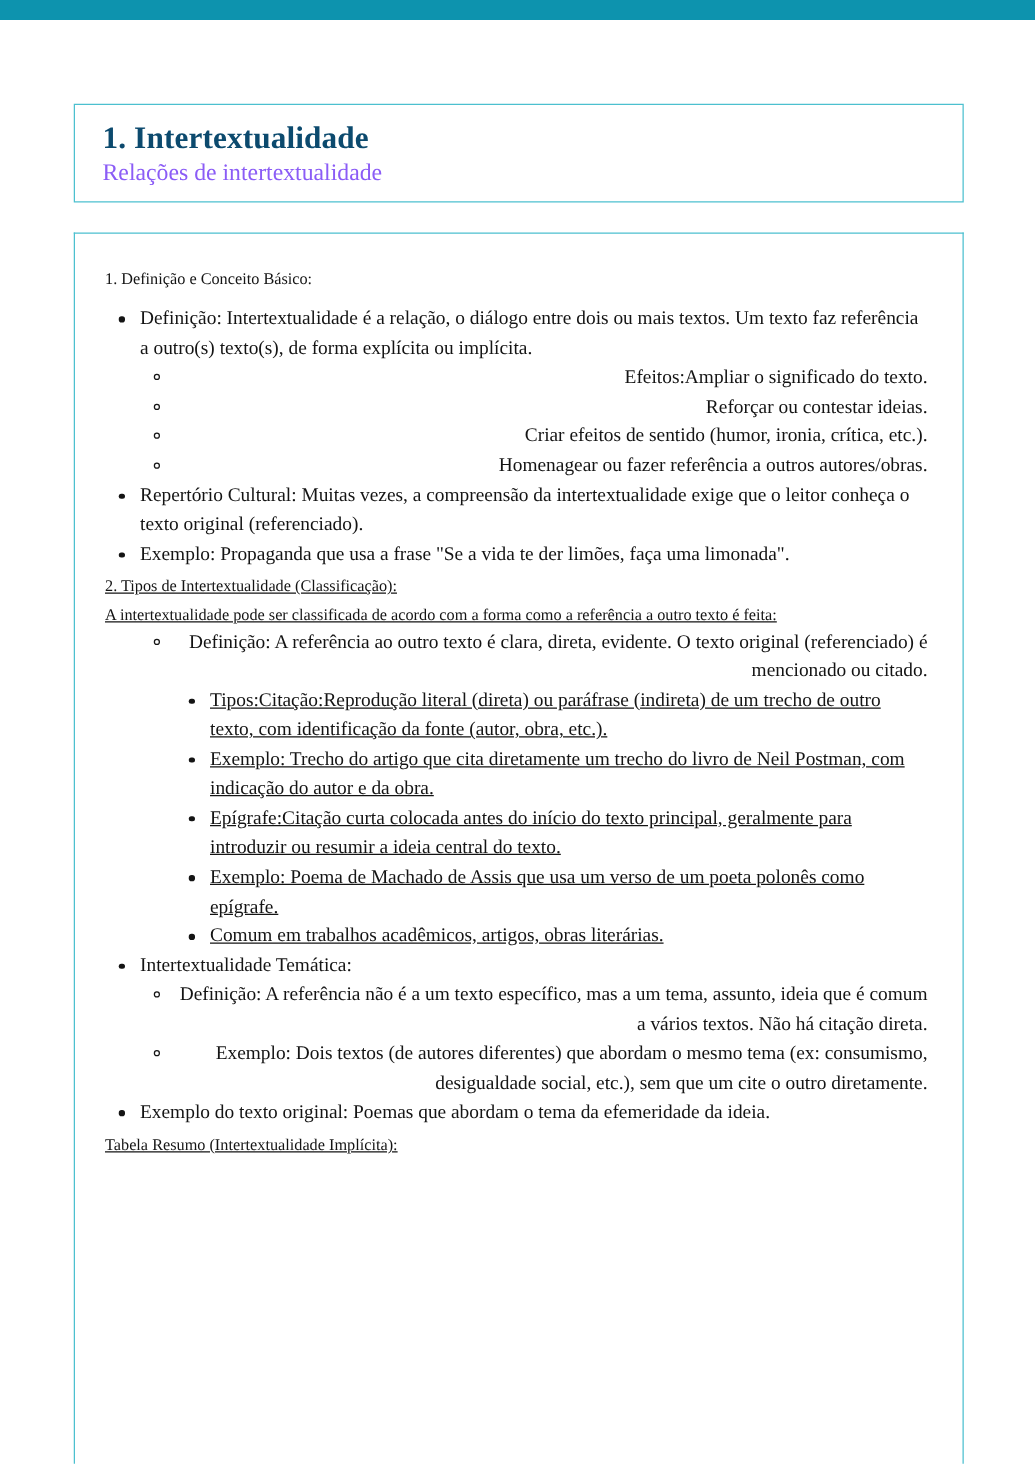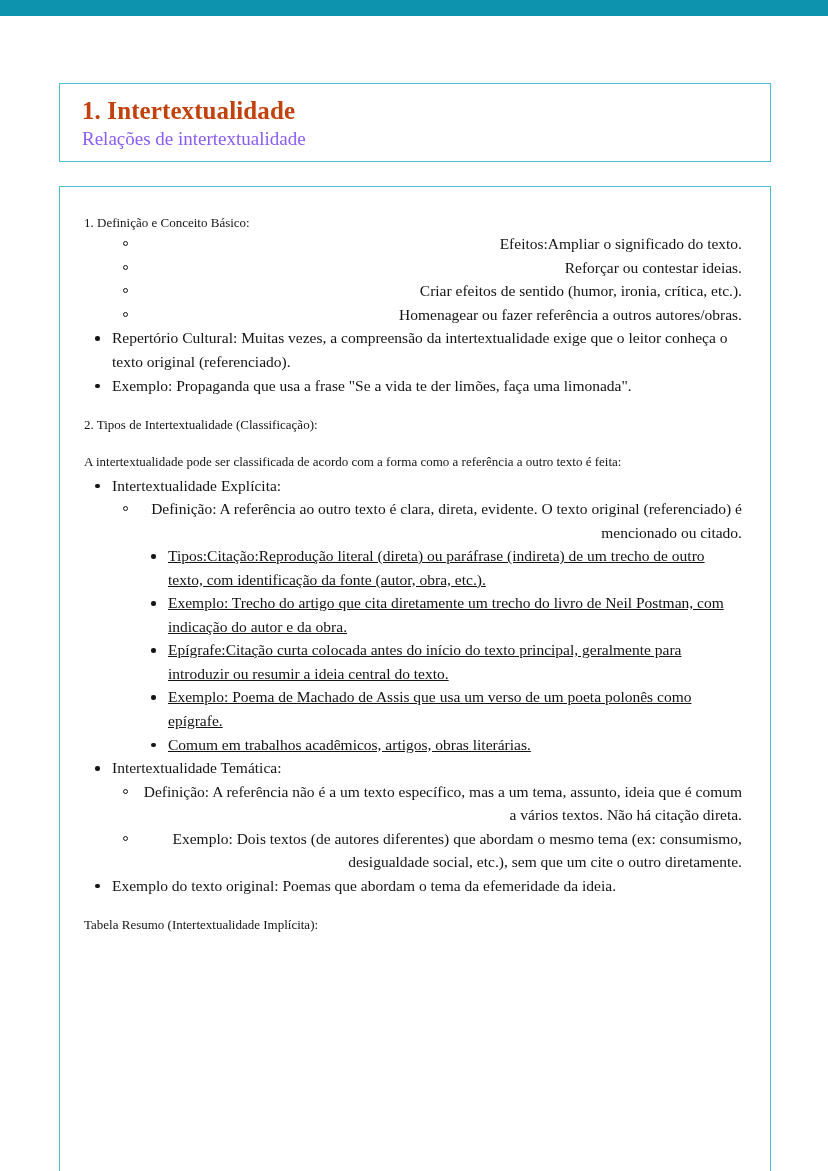--- a/index.html
+++ b/index.html
@@ -35,21 +35,21 @@
     background: #ffffff;
   }
   #header-panel {
     left: 59px;
     top: 67px;
     width: 712px;
     height: 79px;
     padding: 13px 0 0 22px;
   }
   #doc-title {
-    color: #c2410c;
+    color: #0c4a6e;
     font-size: 25px;
     font-weight: 700;
     line-height: 1.12;
     letter-spacing: 0.1px;
     margin: 0;
   }
   #doc-subtitle {
     color: #8b5cf6;
     font-size: 19px;
     font-weight: 400;
@@ -64,21 +64,22 @@
     border-bottom: none;
     padding: 26px 28px 0 24px;
   }
   .para {
     color: #141414;
     font-size: 13px;
     line-height: 1.48;
     margin: 0;
   }
   .gap-before {
-    margin-top: 18px;
+    margin-top: 4px;
+    text-decoration: underline;
   }
   ul {
     margin: 0;
     padding: 0;
     list-style: none;
   }
   li {
     color: #141414;
     font-size: 15.5px;
     line-height: 1.52;
@@ -141,38 +142,38 @@
 
   <div class="panel" id="header-panel">
     <h1 id="doc-title">1. Intertextualidade</h1>
     <div id="doc-subtitle">Relações de intertextualidade</div>
   </div>
 
   <div class="panel" id="content-panel">
 
     <p class="para">1. Definição e Conceito Básico:</p>
 
+    <ul class="lvl1">
+      <li>Definição: Intertextualidade é a relação, o diálogo entre dois ou mais textos. Um texto faz referência a outro(s) texto(s), de forma explícita ou implícita.</li>
+    </ul>
     <ul class="lvl2">
       <li>Efeitos:Ampliar o significado do texto.</li>
       <li>Reforçar ou contestar ideias.</li>
       <li>Criar efeitos de sentido (humor, ironia, crítica, etc.).</li>
       <li>Homenagear ou fazer referência a outros autores/obras.</li>
     </ul>
     <ul class="lvl1" style="margin-top:0">
       <li>Repertório Cultural: Muitas vezes, a compreensão da intertextualidade exige que o leitor conheça o texto original (referenciado).</li>
       <li>Exemplo: Propaganda que usa a frase "Se a vida te der limões, faça uma limonada".</li>
     </ul>
 
     <p class="para gap-before">2. Tipos de Intertextualidade (Classificação):</p>
 
     <p class="para gap-before">A intertextualidade pode ser classificada de acordo com a forma como a referência a outro texto é feita:</p>
 
-    <ul class="lvl1" style="margin-top:2px">
-      <li>Intertextualidade Explícita:</li>
-    </ul>
     <ul class="lvl2">
       <li>Definição: A referência ao outro texto é clara, direta, evidente. O texto original (referenciado) é mencionado ou citado.</li>
     </ul>
     <ul class="lvl3">
       <li>Tipos:Citação:Reprodução literal (direta) ou paráfrase (indireta) de um trecho de outro texto, com identificação da fonte (autor, obra, etc.).</li>
       <li>Exemplo: Trecho do artigo que cita diretamente um trecho do livro de Neil Postman, com indicação do autor e da obra.</li>
       <li>Epígrafe:Citação curta colocada antes do início do texto principal, geralmente para introduzir ou resumir a ideia central do texto.</li>
       <li>Exemplo: Poema de Machado de Assis que usa um verso de um poeta polonês como epígrafe.</li>
       <li>Comum em trabalhos acadêmicos, artigos, obras literárias.</li>
     </ul>

